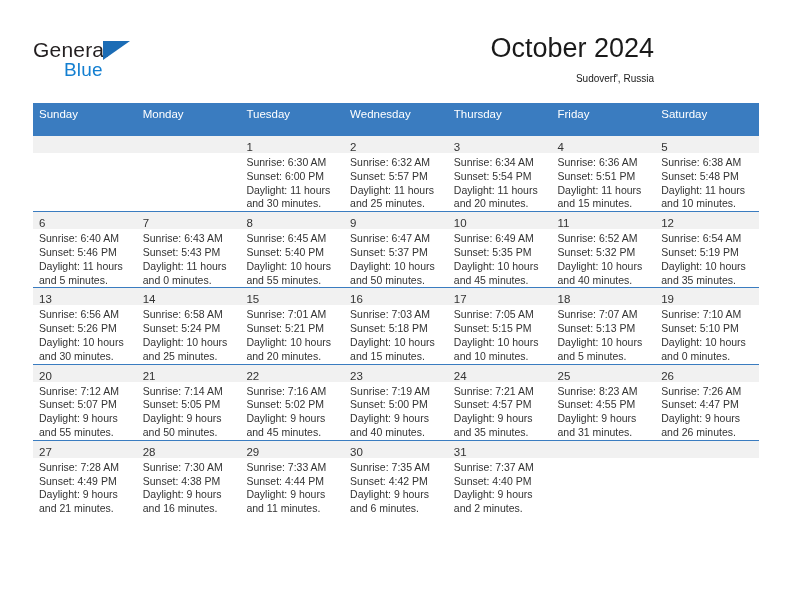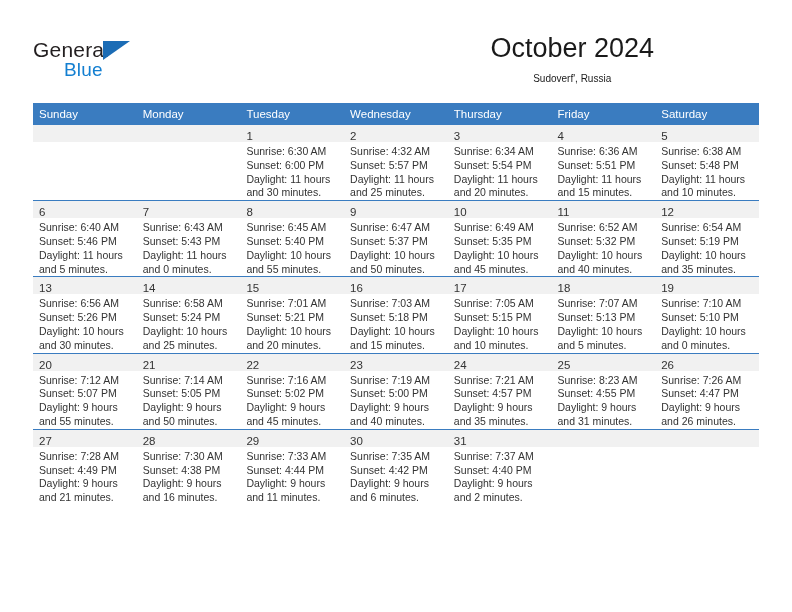--- a/index.html
+++ b/index.html
@@ -60,21 +60,21 @@
     top: 21px;
     font-size: 19px;
     letter-spacing: 0.2px;
     color: #137fd1;
     font-family: "Liberation Sans", sans-serif;
   }
   .title-block {
     position: absolute;
     right: 34px;
     top: 32px;
-    text-align: center;
+    text-align: right;
   }
   .cal-title {
     font-size: 27px;
     color: #1a1a1a;
     line-height: 32px;
     white-space: nowrap;
   }
   .cal-subtitle {
     font-size: 10px;
     color: #1a1a1a;
@@ -91,21 +91,21 @@
     width: 726px;
     border-collapse: collapse;
     table-layout: fixed;
   }
   .calendar th {
     background: #3a7cc0;
     color: #ffffff;
     font-size: 11.5px;
     font-weight: normal;
     text-align: left;
-    padding: 5px 0 5px 6px;
+    padding: 5px 0 16px 6px;
     height: 12px;
     box-sizing: content-box;
   }
   .calendar td {
     width: 103.71px;
     vertical-align: top;
     padding: 0;
     background: #ffffff;
     border-top: 1px solid #3a7cc0;
     height: 74px;
@@ -184,21 +184,21 @@
             <div class="cell-body">
               <div class="cell-line">Sunrise: 6:30 AM</div>
               <div class="cell-line">Sunset: 6:00 PM</div>
               <div class="cell-line">Daylight: 11 hours</div>
               <div class="cell-line">and 30 minutes.</div>
             </div>
           </td>
           <td>
             <div class="daynum-band"><span class="daynum">2</span></div>
             <div class="cell-body">
-              <div class="cell-line">Sunrise: 4:32 AM</div>
+              <div class="cell-line">Sunrise: 6:32 AM</div>
               <div class="cell-line">Sunset: 5:57 PM</div>
               <div class="cell-line">Daylight: 11 hours</div>
               <div class="cell-line">and 25 minutes.</div>
             </div>
           </td>
           <td>
             <div class="daynum-band"><span class="daynum">3</span></div>
             <div class="cell-body">
               <div class="cell-line">Sunrise: 6:34 AM</div>
               <div class="cell-line">Sunset: 5:54 PM</div>

